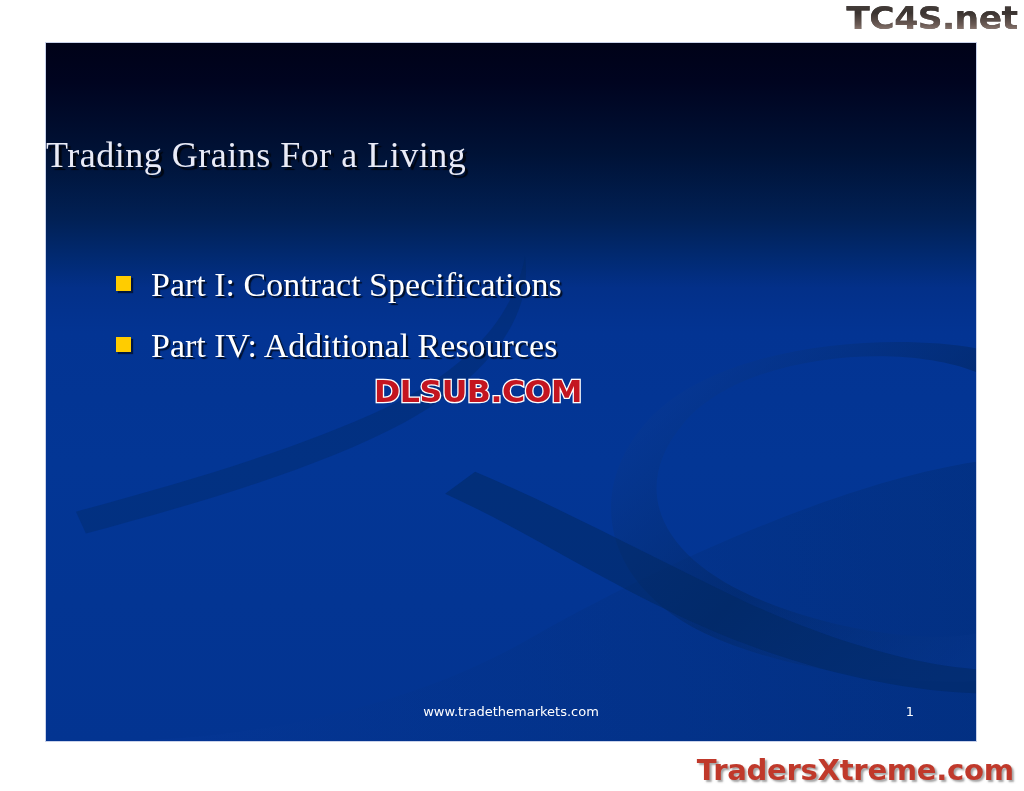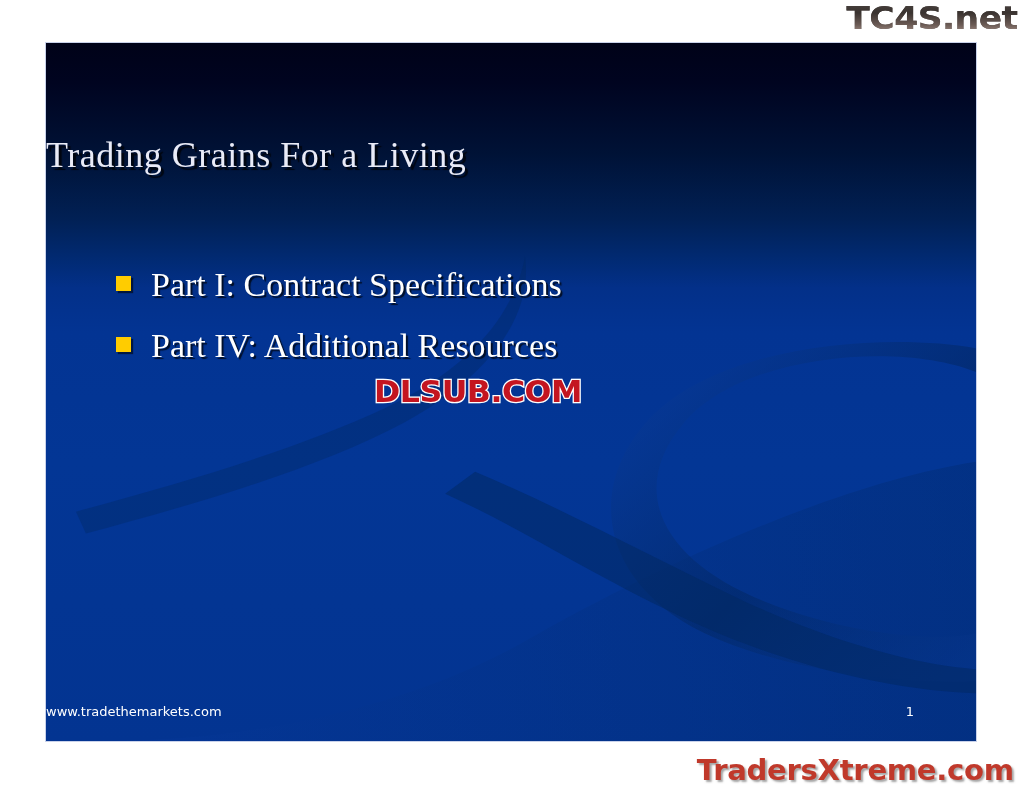--- a/index.html
+++ b/index.html
@@ -125,21 +125,21 @@
     text-shadow: 2px 2px 1px rgba(0,0,0,0.72);
     white-space: nowrap;
   }
 
   
   #footer-url {
     position: absolute;
     left: 0;
     right: 0;
     bottom: 22px;
-    text-align: left;
+    text-align: center;
     font-family: "DejaVu Sans", sans-serif;
     font-size: 13px;
     color: #ffffff;
   }
   #footer-page-number {
     position: absolute;
     right: 62px;
     bottom: 22px;
     font-family: "DejaVu Sans", sans-serif;
     font-size: 13px;

